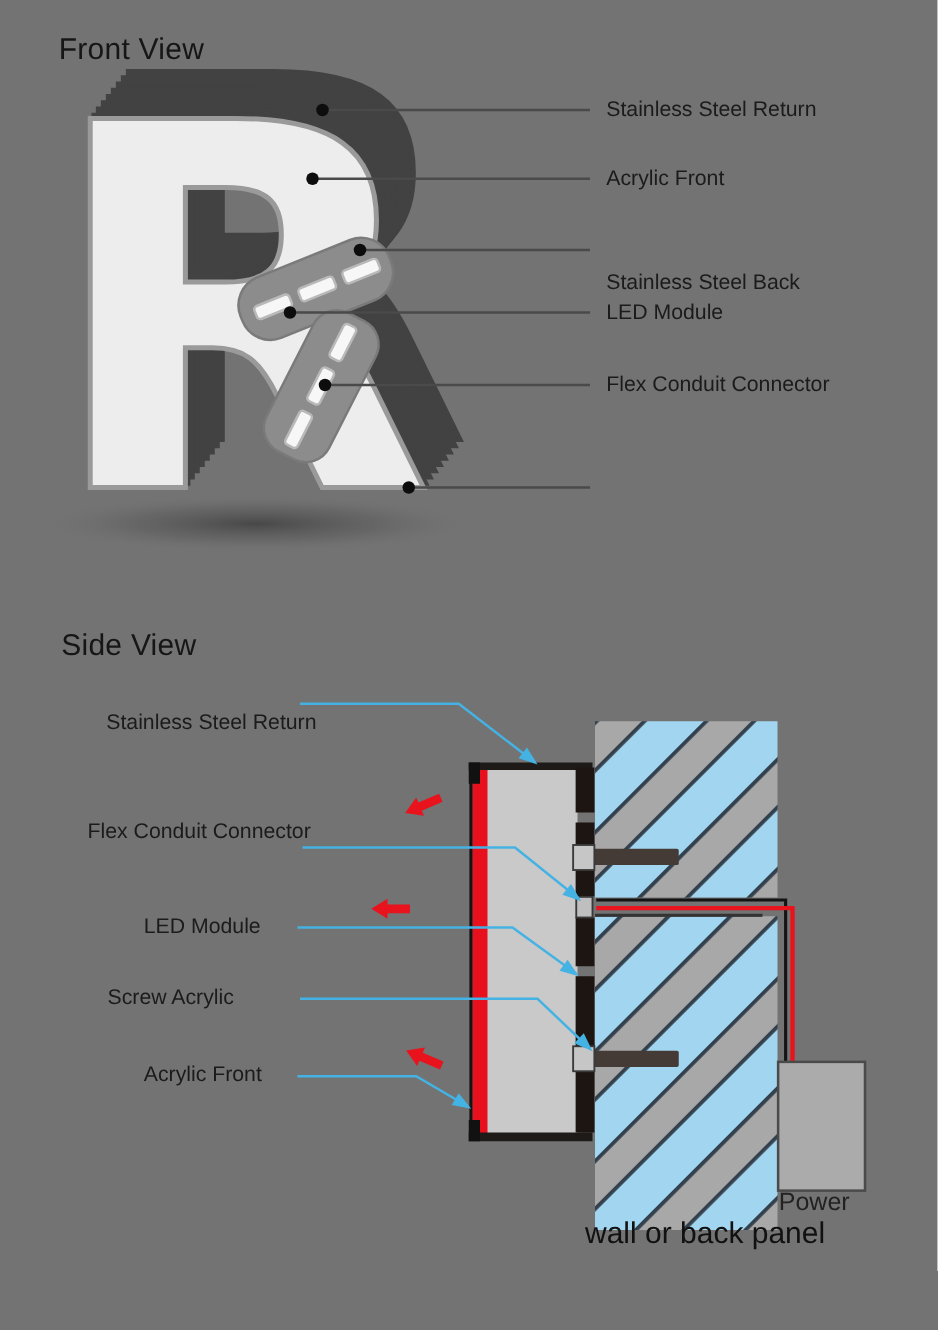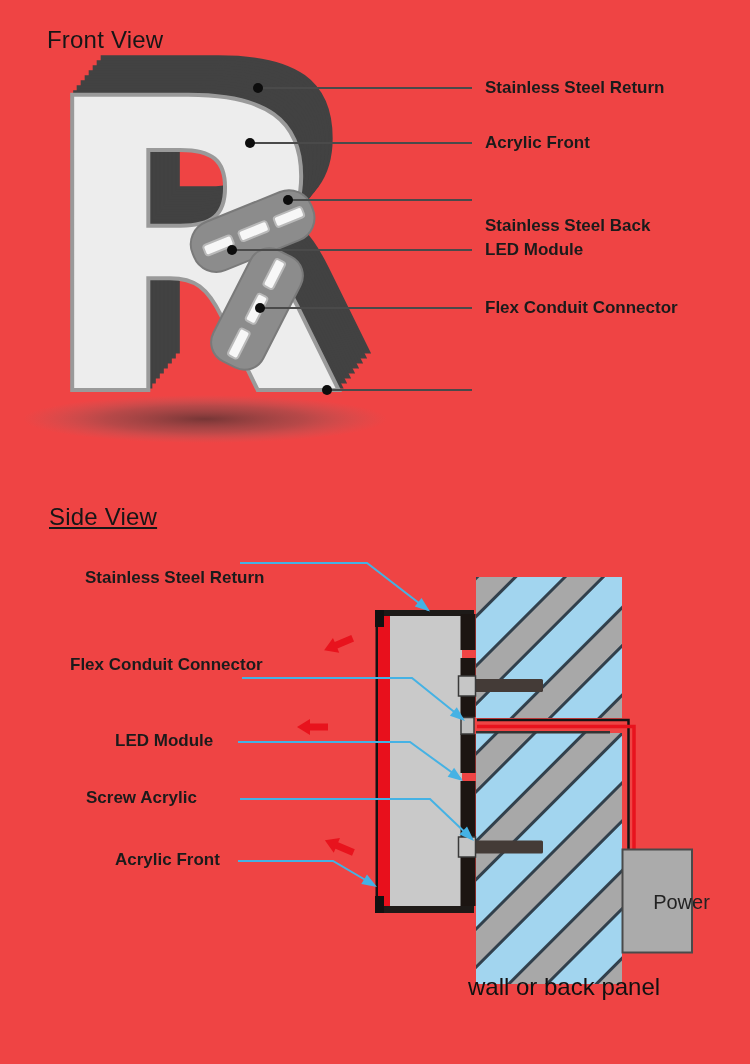--- a/index.html
+++ b/index.html
@@ -1,33 +1,32 @@
 <!DOCTYPE html>
 <html><head>
 <meta charset="utf-8">
 <style>
   html,body{margin:0;padding:0;background:#fff;}
   .canvas{
-    position:relative;width:750px;height:1064px;background:#ef4444;
+    position:relative;width:750px;height:1064px;background:#737373;
     overflow:hidden;font-family:"Liberation Sans",sans-serif;
   }
   .diagram-svg{position:absolute;left:0;top:0;}
   .title{
     position:absolute;font-size:24px;color:#161616;letter-spacing:0.2px;
     white-space:nowrap;font-weight:500;
   }
   .lbl{
     position:absolute;font-size:17px;line-height:20px;color:#1b1b1b;
     white-space:nowrap;
-    font-weight:bold;
   }
   .front-lbl{left:485px;}
   .power-lbl{
-    position:absolute;left:623px;top:891px;width:69px;text-align:center;
-    font-size:20px;color:#222;margin-left:24px;
+    position:absolute;left:623px;top:951px;width:69px;
+    font-size:20px;color:#222;
   }
   .wall-lbl{
     position:absolute;left:468px;top:973px;font-size:24px;color:#111;
     white-space:nowrap;
   }
   .watermark{
     position:absolute;left:202px;top:999px;font-size:49px;letter-spacing:-1px;
     color:#e7e7e7;text-shadow:0 2px 1px #d2d2d2, 0 -1px 0 #fafafa;
     white-space:nowrap;
   }
@@ -166,21 +165,21 @@
   </svg>
 
   <div class="title" style="left:47px;top:26px;">Front View</div>
 
   <div class="lbl front-lbl" style="top:78px;">Stainless Steel Return</div>
   <div class="lbl front-lbl" style="top:133px;">Acrylic Front</div>
   <div class="lbl front-lbl" style="top:190px;margin-top:26px;">Stainless Steel Back</div>
   <div class="lbl front-lbl" style="top:240px;">LED Module</div>
   <div class="lbl front-lbl" style="top:298px;">Flex Conduit Connector</div>
 
-  <div class="title" style="left:49px;top:503px;text-decoration:underline;">Side View</div>
+  <div class="title" style="left:49px;top:503px;">Side View</div>
 
   <div class="lbl" style="left:85px;top:568px;">Stainless Steel Return</div>
   <div class="lbl" style="left:70px;top:655px;">Flex Conduit Connector</div>
   <div class="lbl" style="left:115px;top:731px;">LED Module</div>
   <div class="lbl" style="left:86px;top:788px;">Screw Acrylic</div>
   <div class="lbl" style="left:115px;top:850px;">Acrylic Front</div>
 
   <div class="power-lbl">Power</div>
   <div class="wall-lbl">wall or back panel</div>
 

